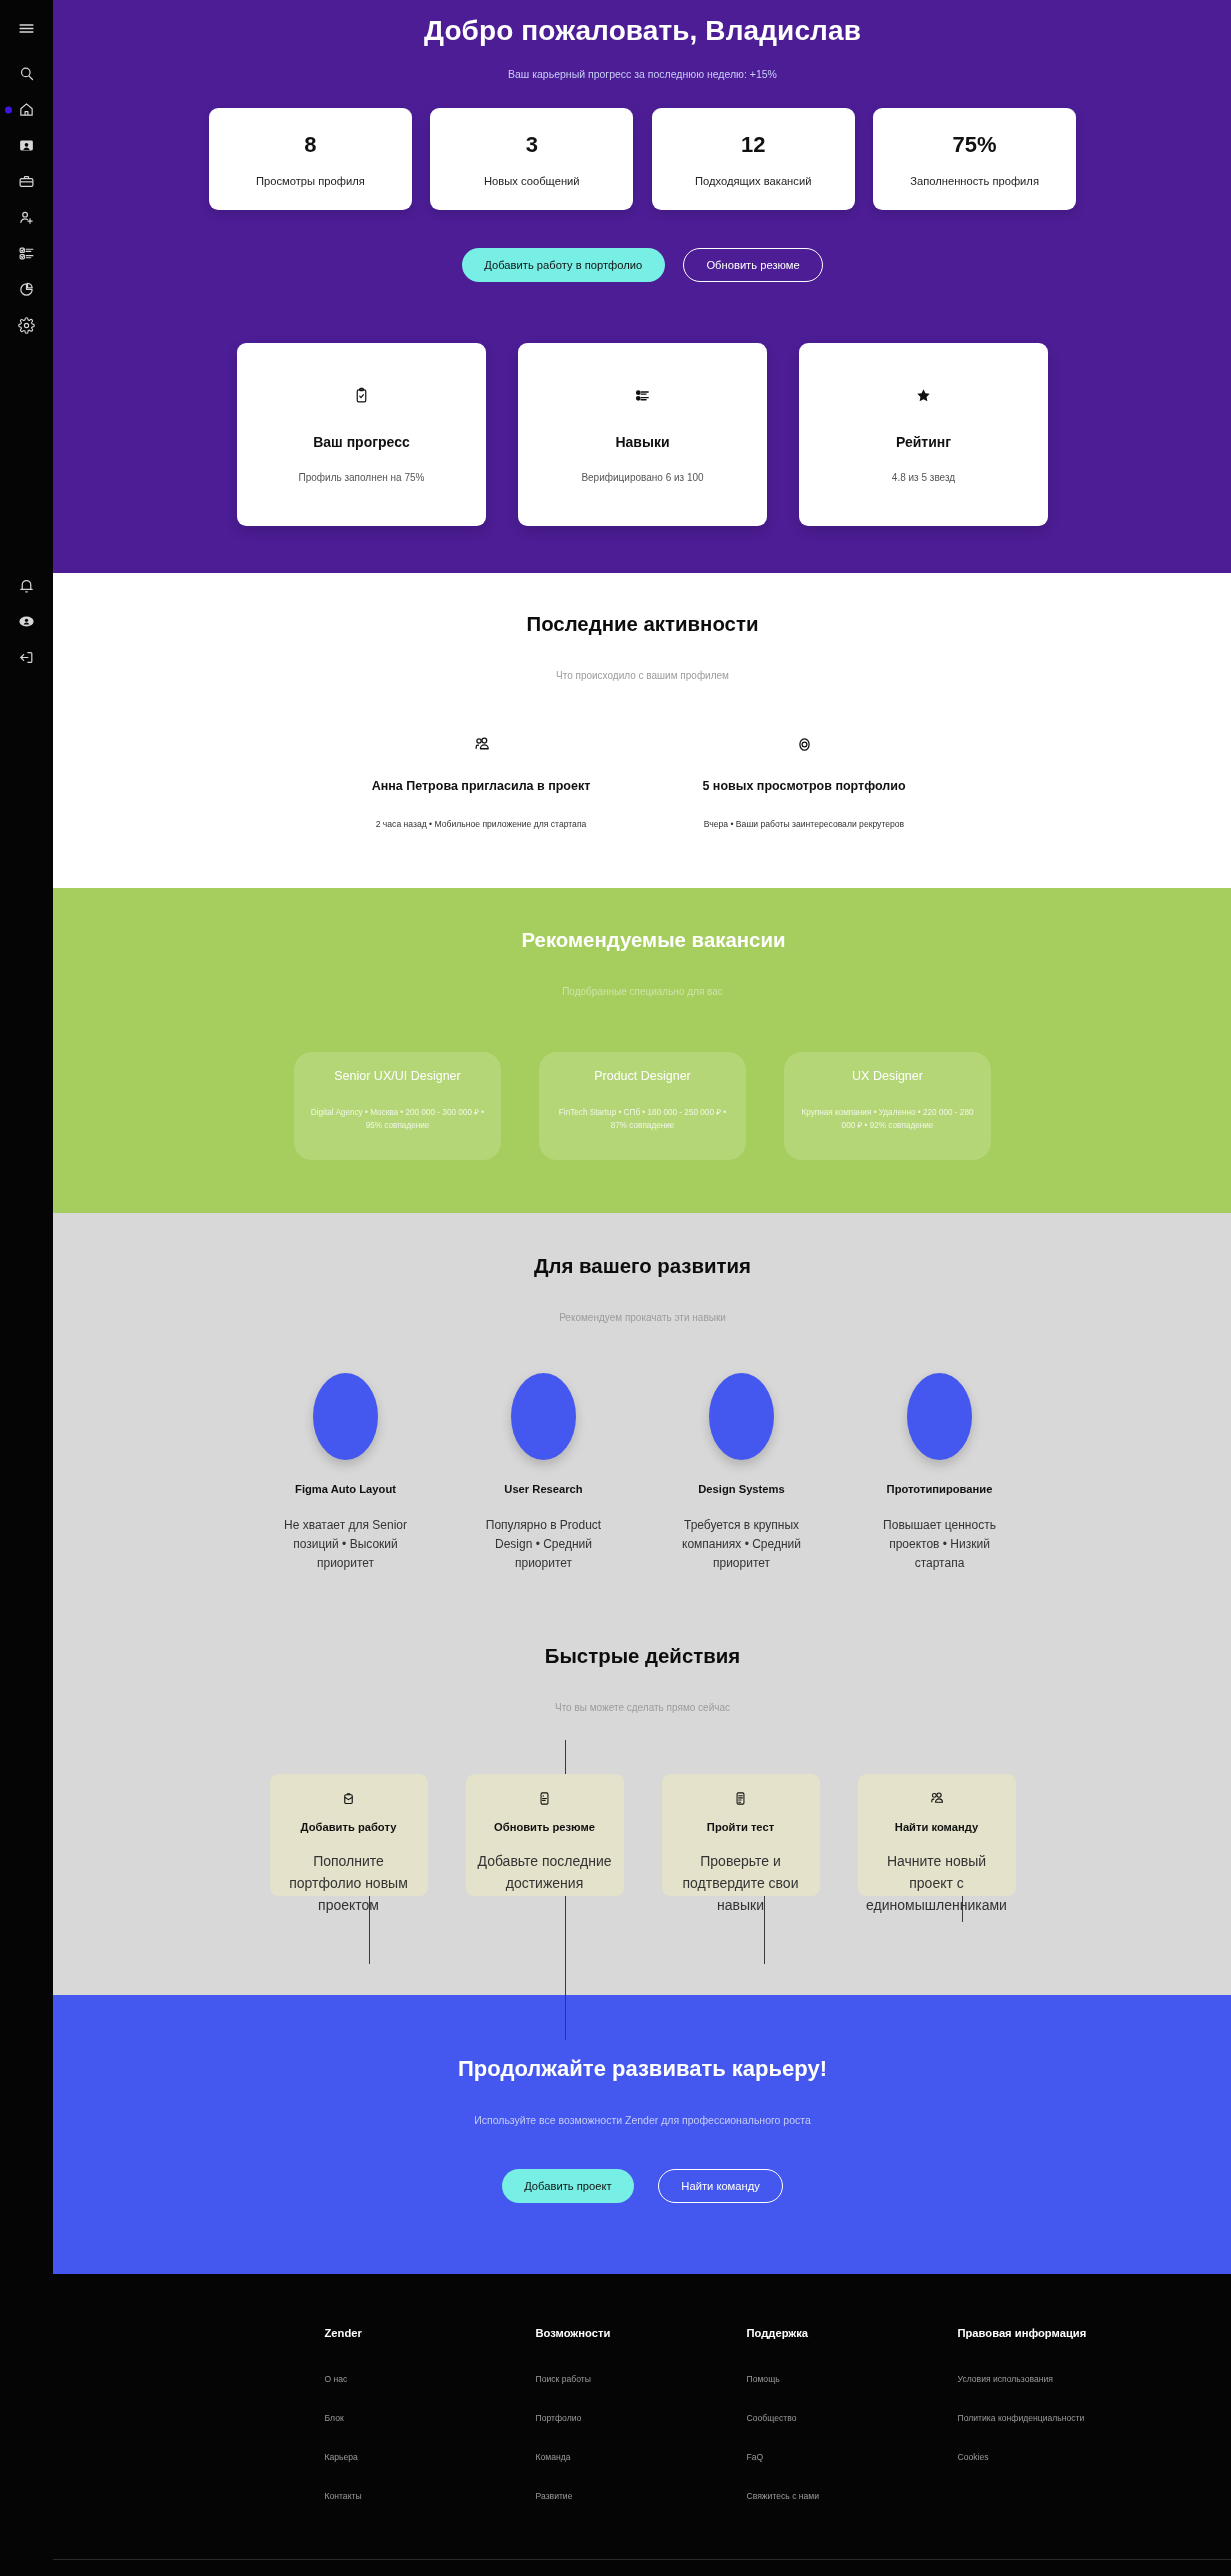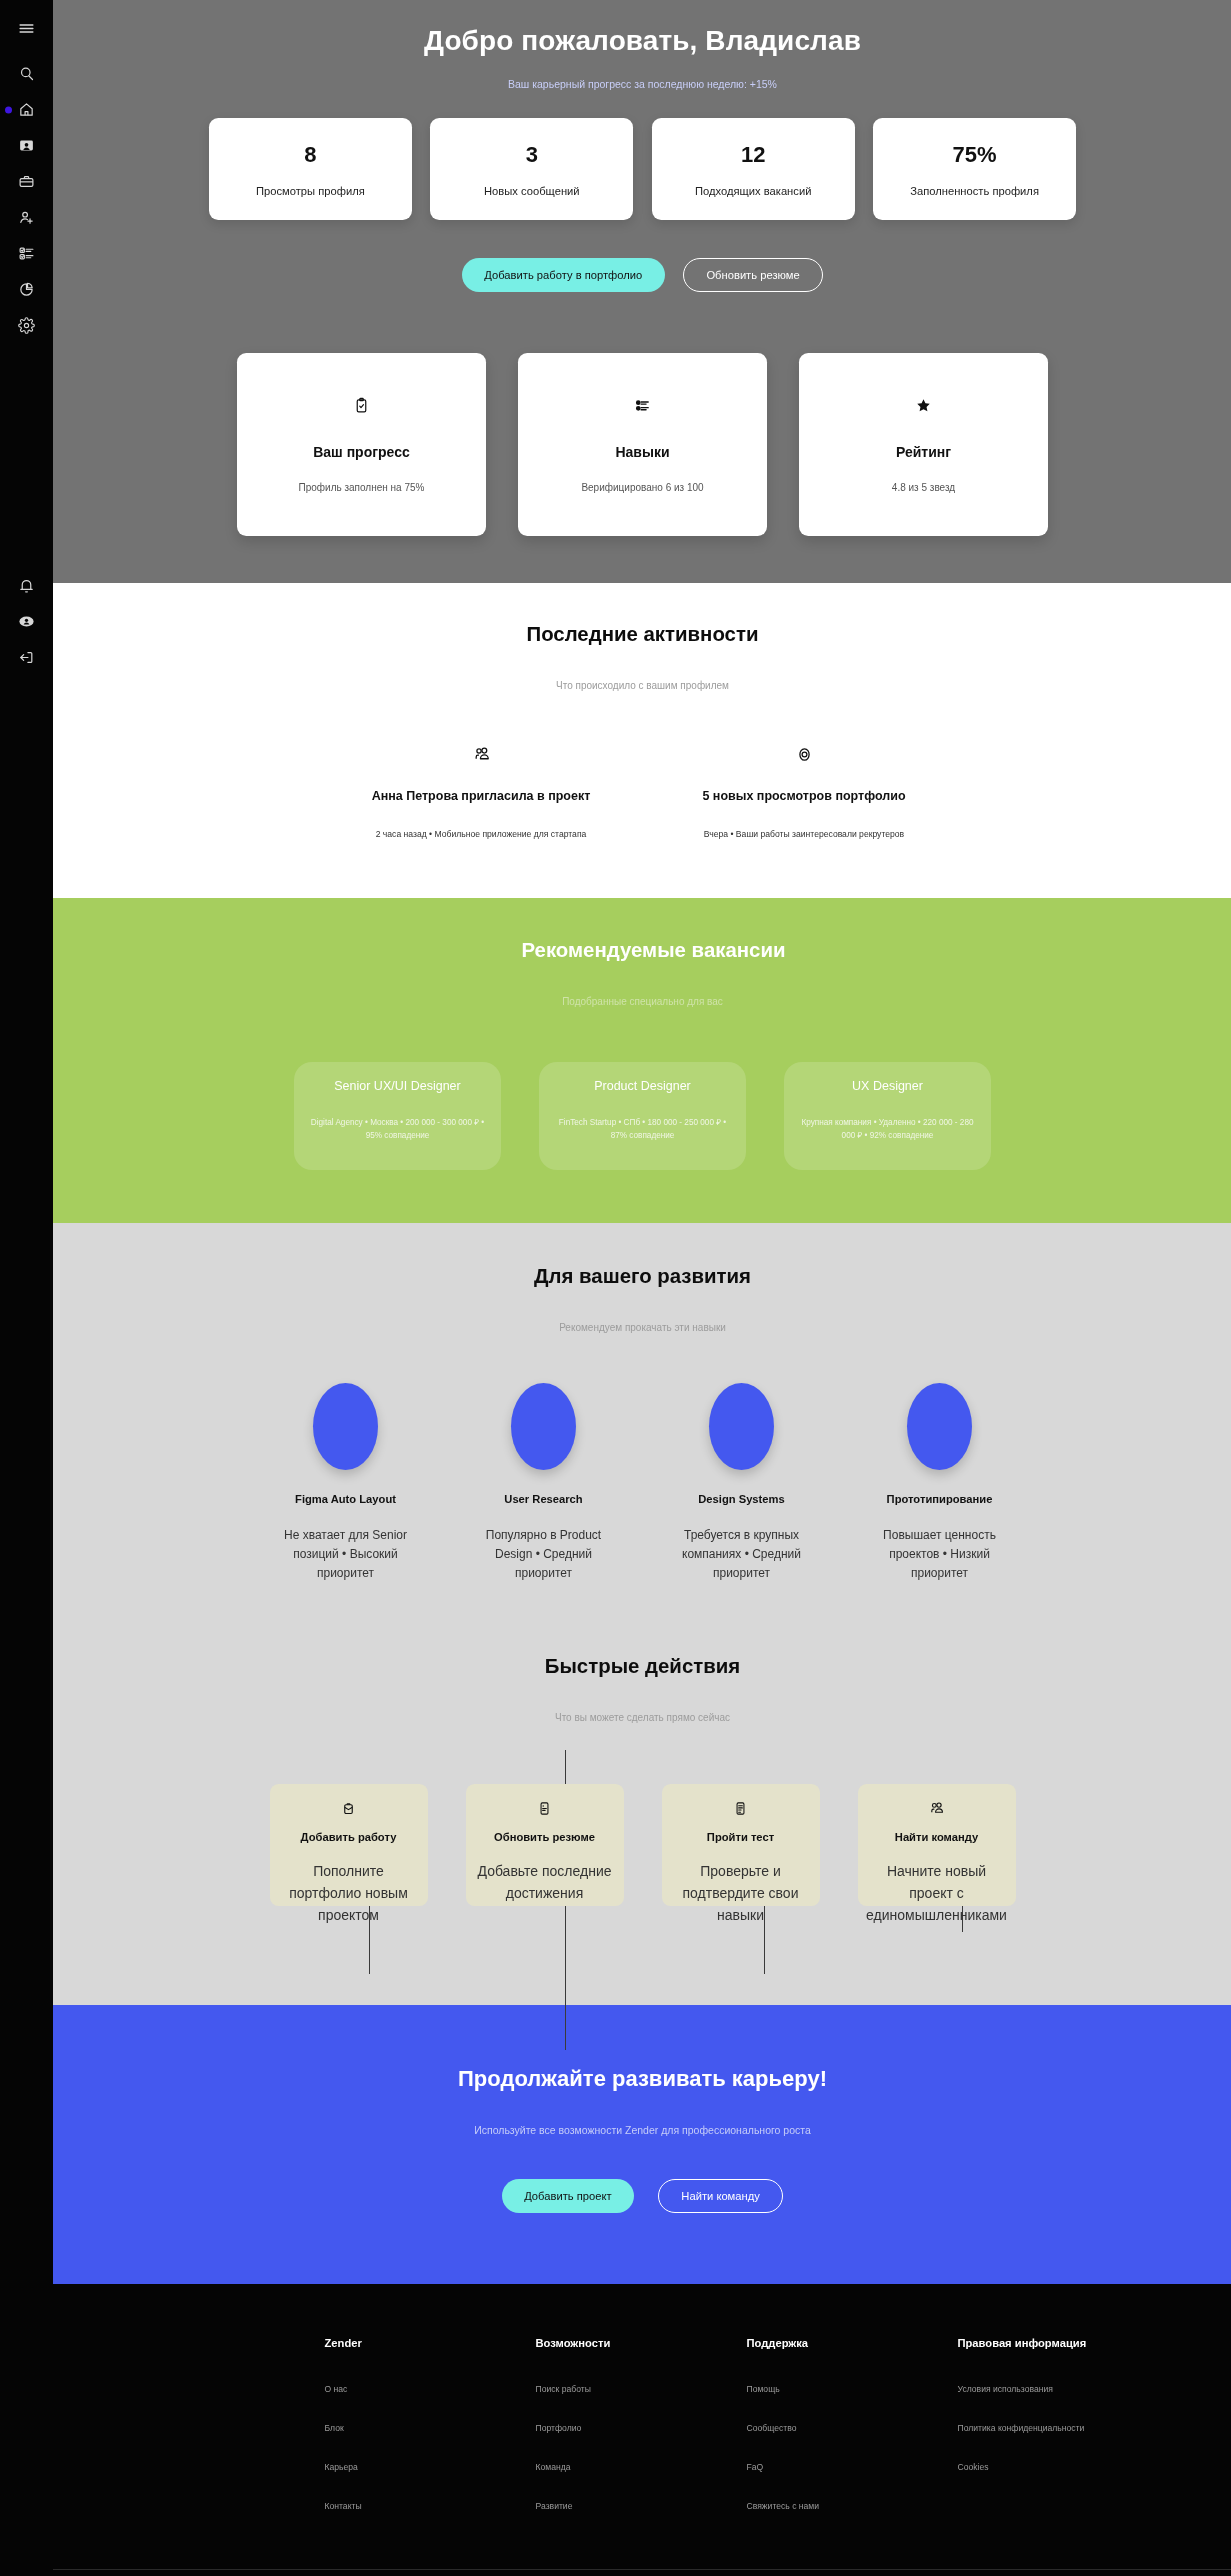--- a/index.html
+++ b/index.html
@@ -35,22 +35,22 @@
   .sb-top-gap{ height:10.5px; }
   .sb-gap-sm{ height:9.2px; }
 
   
   #main{
     position:absolute; left:53px; top:0; width:1179px; min-height:2576px;
   }
 
   
   .hero{
-    background:#737373;
-    padding:25px 0 47px 0;
+    background:#4c1d95;
+    padding:15px 0 47px 0;
     text-align:center;
   }
   .hero h1{
     color:#ffffff;
     font-size:28px;
     font-weight:bold;
     letter-spacing:0.1px;
     line-height:1.15;
   }
   .hero .sub{
@@ -445,21 +445,21 @@
         <div class="skill-desc">Популярно в Product Design • Средний приоритет</div>
       </div>
       <div class="skill-item">
         <div class="skill-circle"></div>
         <div class="skill-name">Design Systems</div>
         <div class="skill-desc">Требуется в крупных компаниях • Средний приоритет</div>
       </div>
       <div class="skill-item">
         <div class="skill-circle"></div>
         <div class="skill-name">Прототипирование</div>
-        <div class="skill-desc">Повышает ценность проектов • Низкий приоритет</div>
+        <div class="skill-desc">Повышает ценность проектов • Низкий стартапа</div>
       </div>
     </div>
 
     <div class="quick-wrap">
       <div class="sec-title">Быстрые действия</div>
       <div class="sec-sub">Что вы можете сделать прямо сейчас</div>
 
       <div class="vline" style="left:316px; top:151px; height:168px;"></div>
       <div class="vline" style="left:512px; top:95px; height:300px;"></div>
       <div class="vline" style="left:711px; top:151px; height:168px;"></div>

